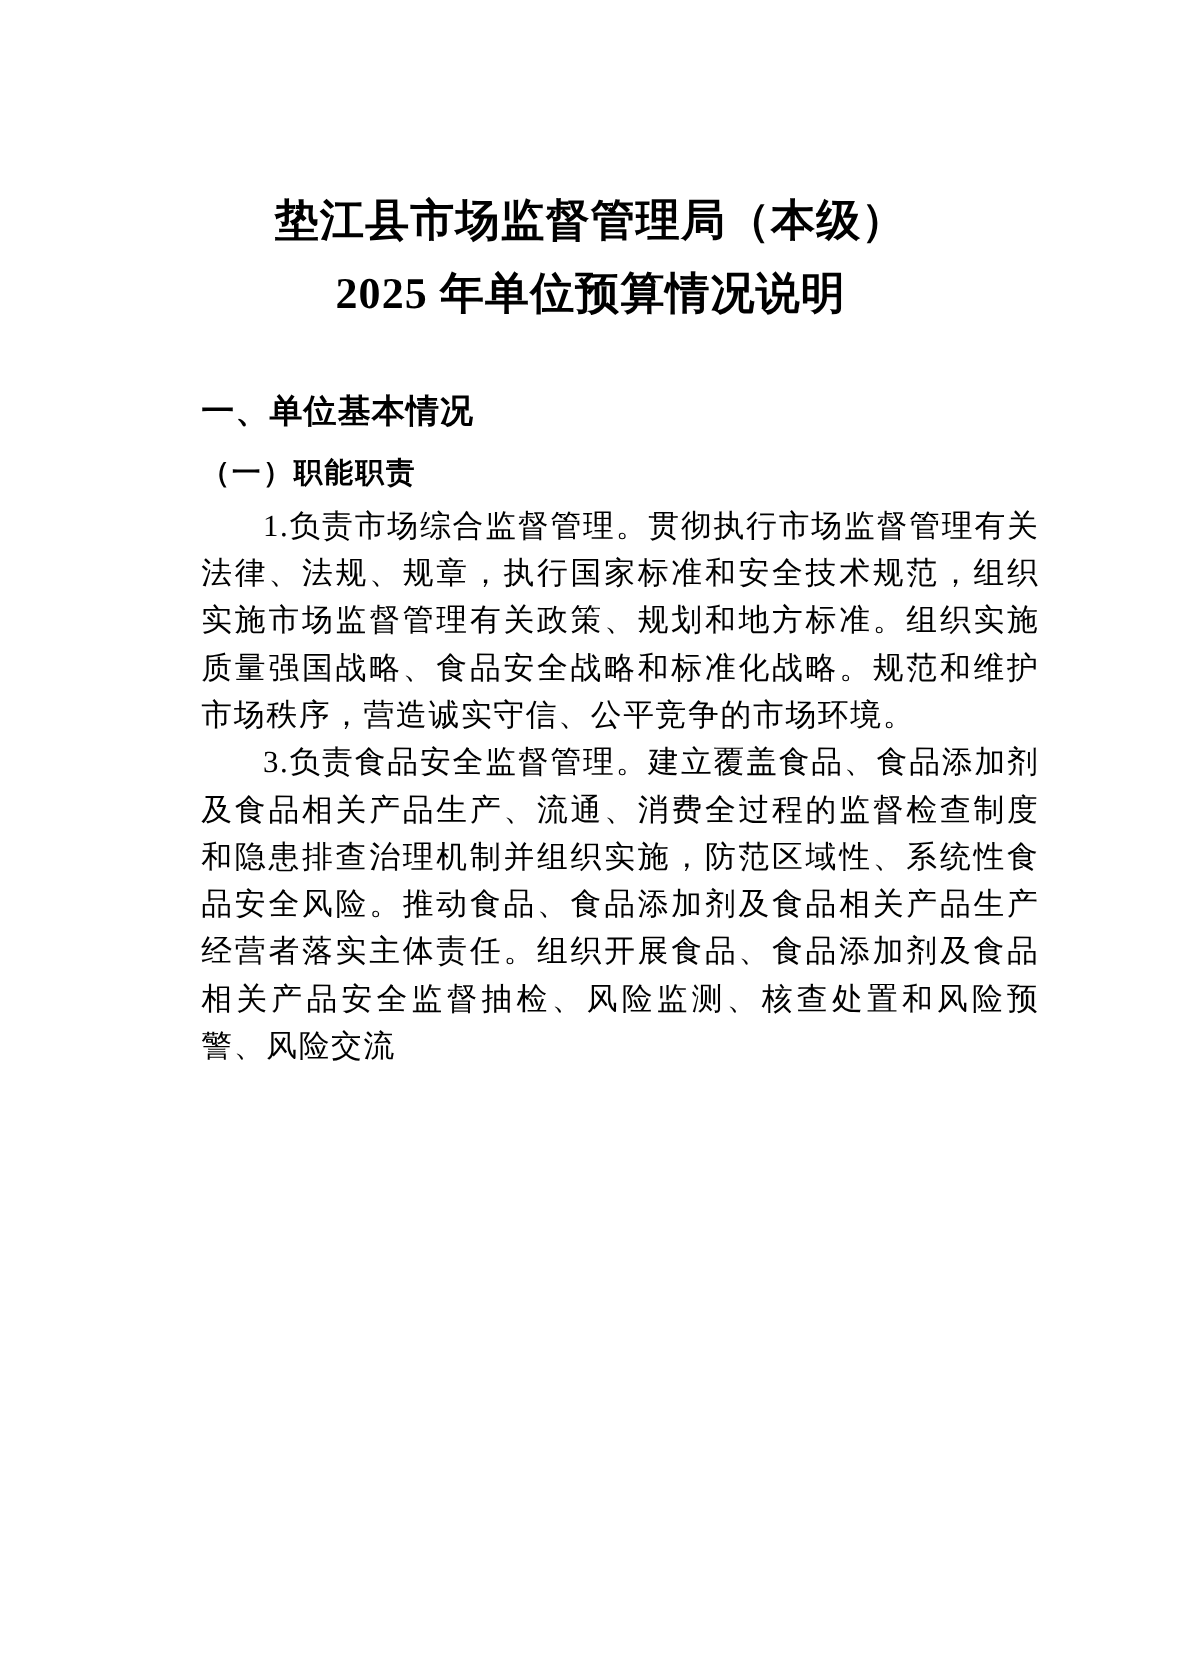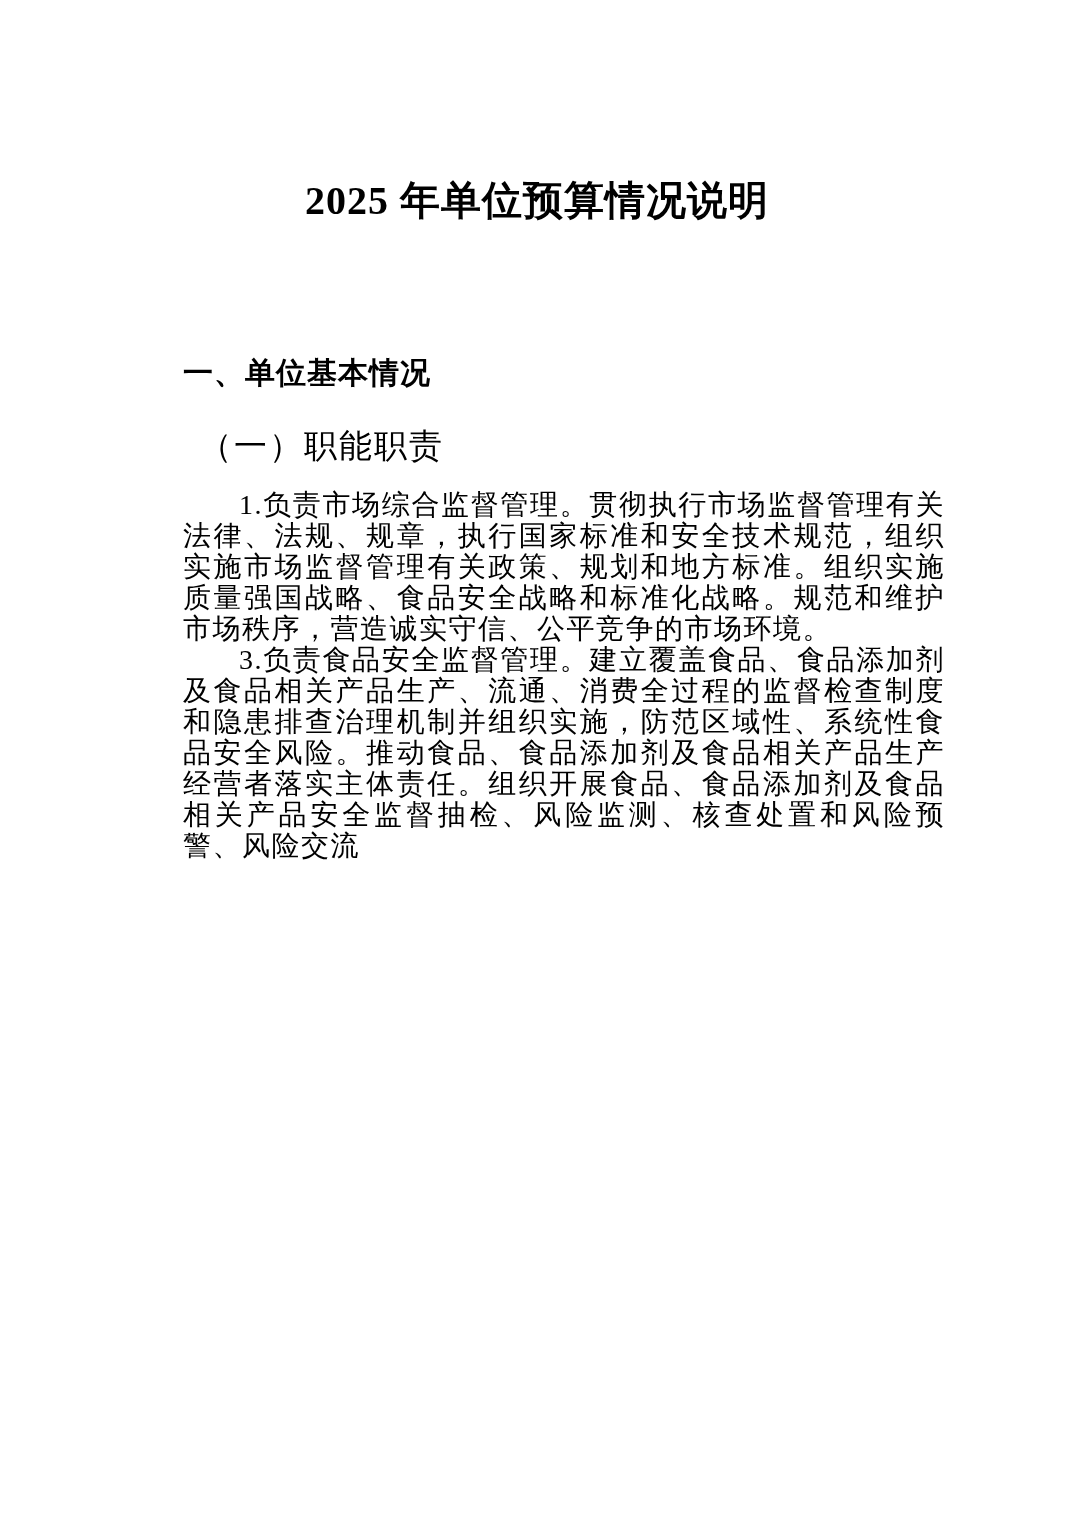--- a/index.html
+++ b/index.html
@@ -30,52 +30,53 @@
     white-space: nowrap;
   }
   .content {
     position: absolute;
     left: 183px;
     top: 348px;
     width: 762px;
   }
   .section-heading {
     margin: 0;
-    font-family: Liberation Mono, monospace;
+    font-family: Liberation Serif, serif;
     font-weight: bold;
     font-size: 30px;
     line-height: 54.6px;
     letter-spacing: 1px;
   }
   .subsection-heading {
-    margin: 16px;
+    margin: 0;
     font-family: "Liberation Serif", "DejaVu Serif", serif;
-    font-weight: normal;
-    font-size: 33px;
+    font-weight: bold;
+    font-size: 26px;
     line-height: 54.6px;
     letter-spacing: 2px;
   }
   .body-para {
     margin: 0;
     font-family: "Liberation Serif", "DejaVu Serif", serif;
     font-weight: normal;
     font-size: 28px;
-    line-height: 31px;
+    line-height: 43px;
     letter-spacing: 1.5px;
     text-align: justify;
     text-justify: inter-character;
     text-indent: 2em;
   }
 </style>
 </head>
 <body>
 
 <div class="page">
 
   <div class="doc-title">
+    <div>垫江县市场监督管理局（本级）</div>
     <div>2025 年单位预算情况说明</div>
   </div>
 
   <div class="content">
     <h2 class="section-heading">一、单位基本情况</h2>
     <h3 class="subsection-heading">（一）职能职责</h3>
     <div>
 
     <p class="body-para">1.负责市场综合监督管理。贯彻执行市场监督管理有关法律、法规、规章，执行国家标准和安全技术规范，组织实施市场监督管理有关政策、规划和地方标准。组织实施质量强国战略、食品安全战略和标准化战略。规范和维护市场秩序，营造诚实守信、公平竞争的市场环境。</p>
         <p class="body-para">3.负责食品安全监督管理。建立覆盖食品、食品添加剂及食品相关产品生产、流通、消费全过程的监督检查制度和隐患排查治理机制并组织实施，防范区域性、系统性食品安全风险。推动食品、食品添加剂及食品相关产品生产经营者落实主体责任。组织开展食品、食品添加剂及食品相关产品安全监督抽检、风险监测、核查处置和风险预警、风险交流</p>

